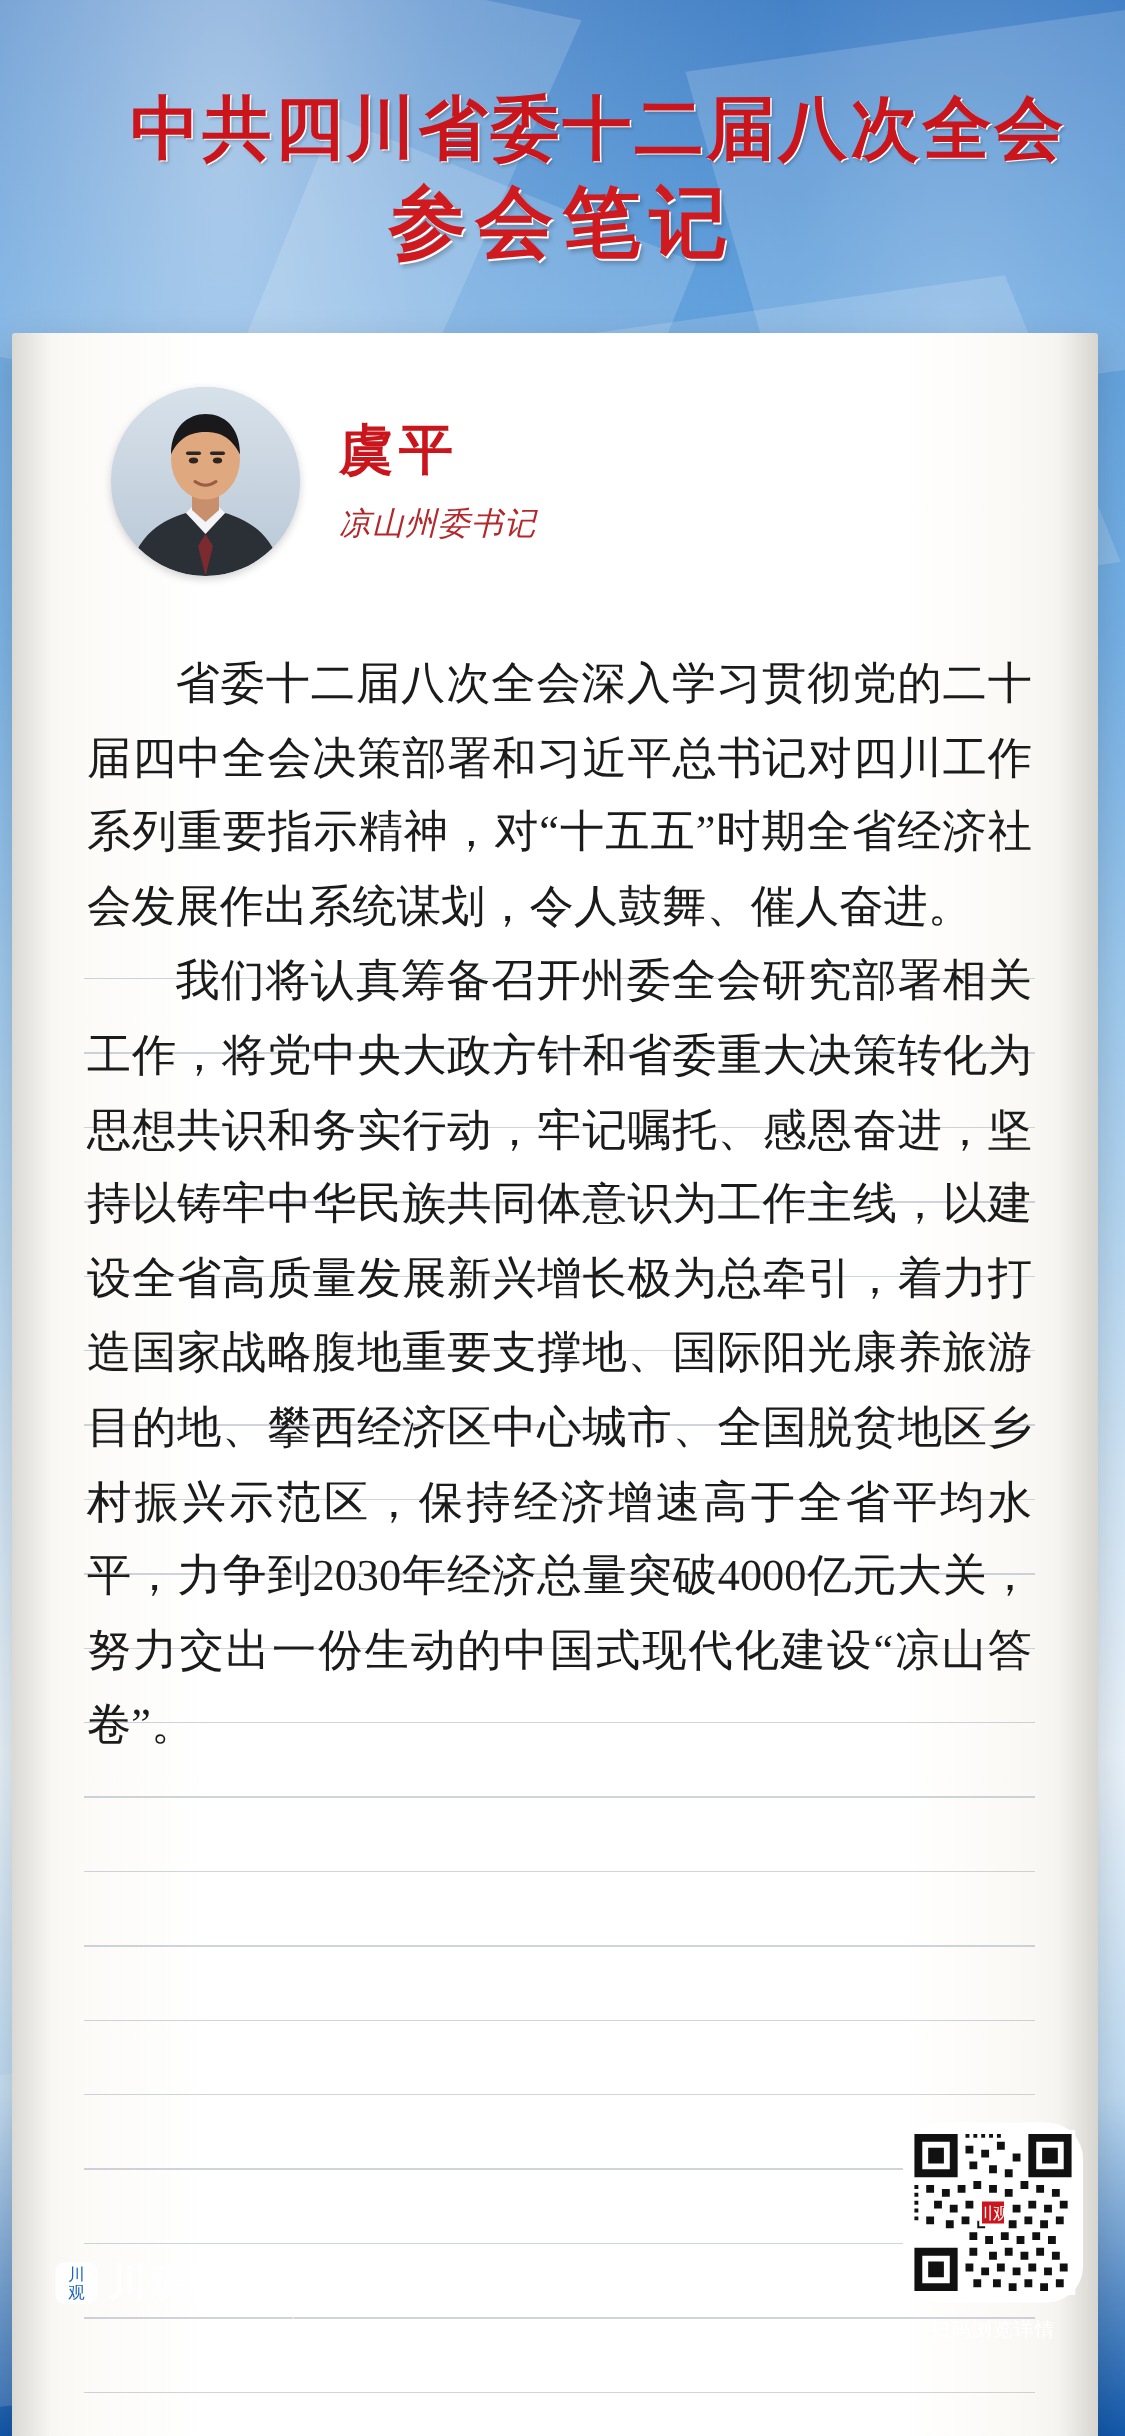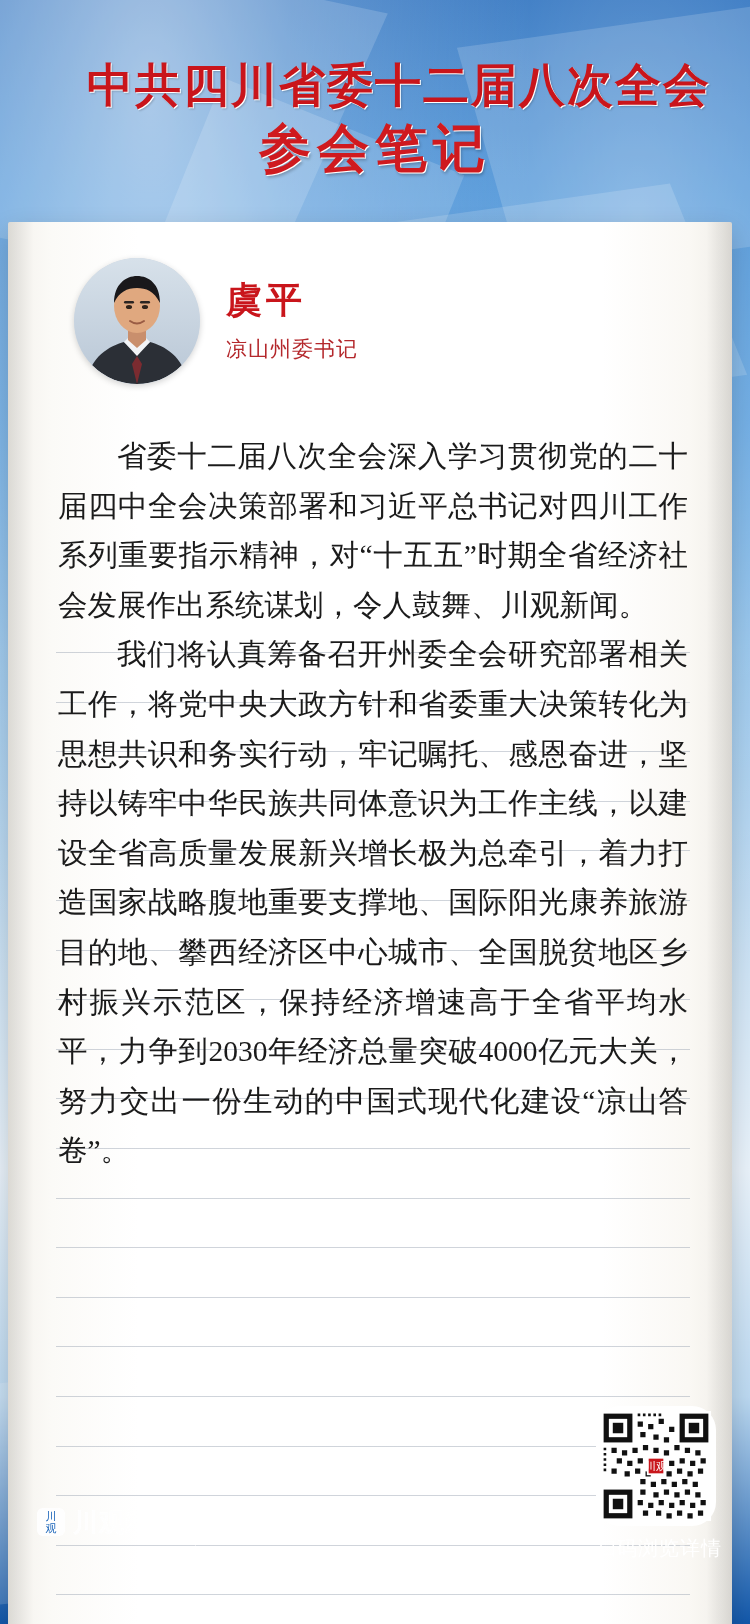--- a/index.html
+++ b/index.html
@@ -113,20 +113,21 @@
     color: #c9151b;
     letter-spacing: 4px;
     line-height: 1.2;
   }
   .author-role {
     margin-top: 12px;
     font-family: "Liberation Serif", serif;
     font-size: 21px;
     color: #b4282c;
     letter-spacing: 1px;
+    font-style: italic;
   }
 
   
   .body-text {
     position: absolute;
     left: 50px; right: 44px;
     top: 210px;
     z-index: 3;
     font-family: "Liberation Serif", serif;
     font-size: 29.5px;
@@ -201,21 +202,21 @@
     width: 120px; height: 120px;
     background: #fff;
     padding: 5px;
     box-sizing: border-box;
     border-radius: 24px;
   }
   .qr-caption {
     margin-top: 9px;
     color: #fff;
     font-family: "Liberation Serif", serif;
-    font-size: 20px;
+    font-size: 13px;
     letter-spacing: 1px;
   }
 </style>
 </head>
 <body>
 
 <div class="page">
 
   <div class="facets">
     <span class="f1"></span>
@@ -269,21 +270,21 @@
           </g>
         </svg>
       </div>
       <div class="author-text">
         <div class="author-name">虞平</div>
         <div class="author-role">凉山州委书记</div>
       </div>
     </div>
 
     <div class="body-text">
-      <p>省委十二届八次全会深入学习贯彻党的二十届四中全会决策部署和习近平总书记对四川工作系列重要指示精神，对“十五五”时期全省经济社会发展作出系统谋划，令人鼓舞、川观新闻。</p>
+      <p>省委十二届八次全会深入学习贯彻党的二十届四中全会决策部署和习近平总书记对四川工作系列重要指示精神，对“十五五”时期全省经济社会发展作出系统谋划，令人鼓舞、催人奋进。</p>
       <p>我们将认真筹备召开州委全会研究部署相关工作，将党中央大政方针和省委重大决策转化为思想共识和务实行动，牢记嘱托、感恩奋进，坚持以铸牢中华民族共同体意识为工作主线，以建设全省高质量发展新兴增长极为总牵引，着力打造国家战略腹地重要支撑地、国际阳光康养旅游目的地、攀西经济区中心城市、全国脱贫地区乡村振兴示范区，保持经济增速高于全省平均水平，力争到2030年经济总量突破4000亿元大关，努力交出一份生动的中国式现代化建设“凉山答卷”。</p>
     </div>
   </div>
 
   <div class="footer">
 
     <div class="logos">
 
 
       <div class="logo">

